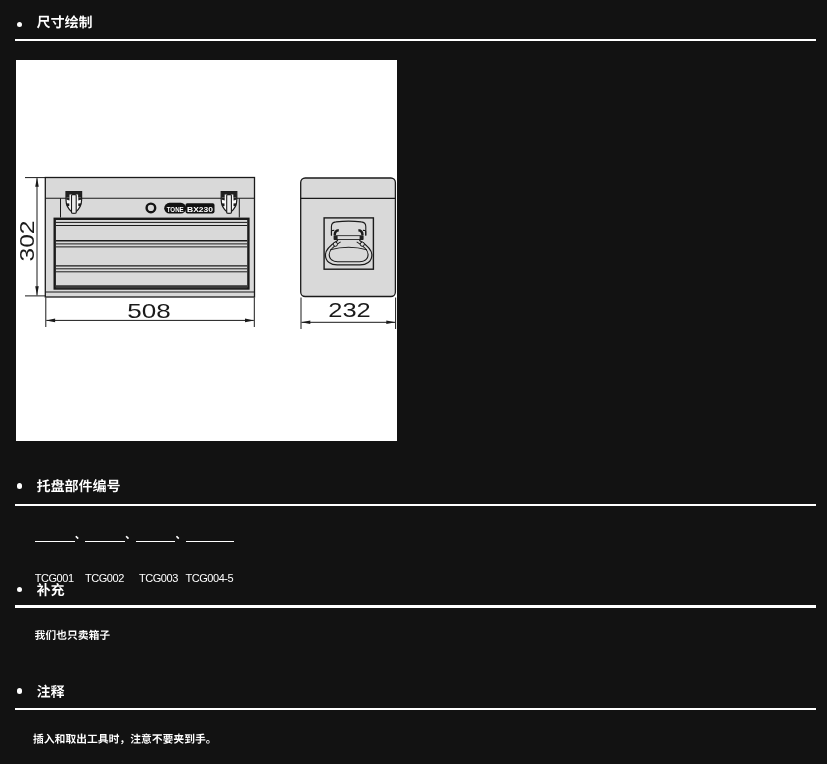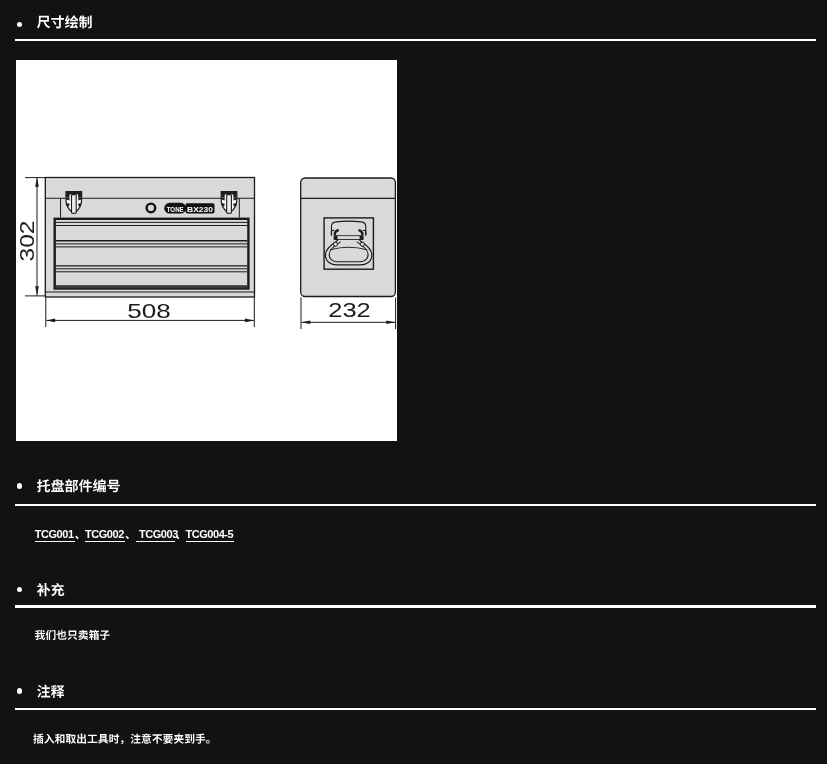--- a/index.html
+++ b/index.html
@@ -1,20 +1,20 @@
 <!DOCTYPE html>
 <html><head>
 <meta charset="utf-8">
 <style>
 html,body{margin:0;padding:0;background:#121212;}
 #page{position:relative;width:827px;height:764px;background:#121212;overflow:hidden;
  font-family:"Liberation Sans",sans-serif;}
 .rule{position:absolute;left:15px;width:801px;height:2.2px;background:#fff;}
 .bullet{position:absolute;width:5.8px;height:5.8px;border-radius:50%;background:#fff;}
-.code{position:absolute;font-weight:bold;font-size:11px;letter-spacing:-0.45px;color:#fff;white-space:nowrap;}
+.code{position:absolute;font-weight:normal;font-size:11px;letter-spacing:-0.45px;color:#fff;white-space:nowrap;margin-top:44px;}
 .ul{position:absolute;height:1px;background:#fff;}
 </style>
 </head>
 <body>
 <div id="page">
 
 <div class="bullet" style="left:16.6px;top:21.6px;"></div>
 
 <div class="rule" style="top:38.9px;"></div>
 

